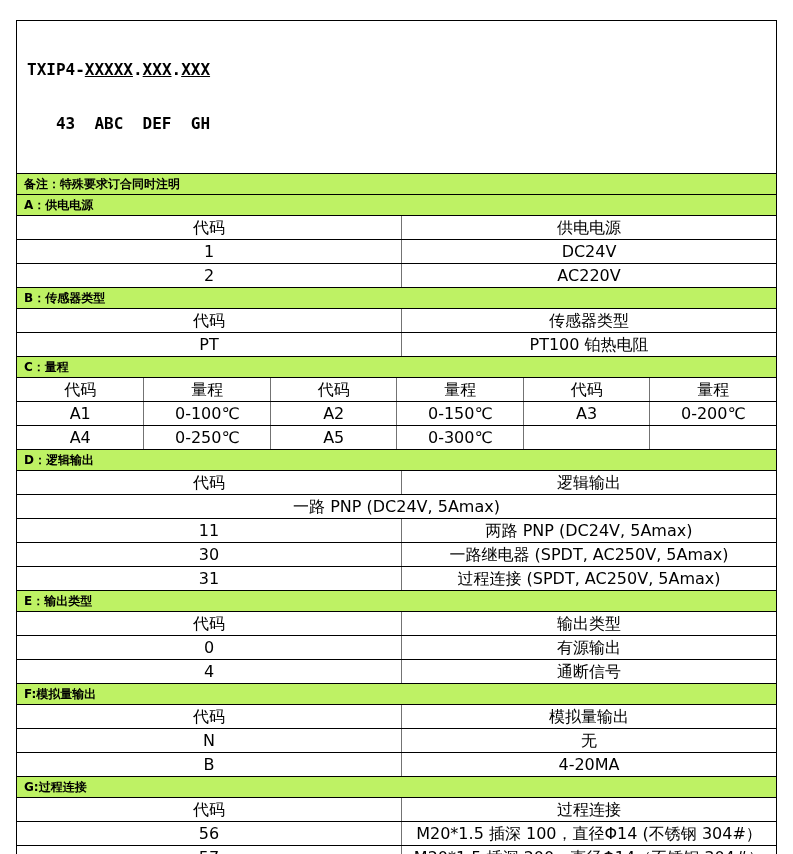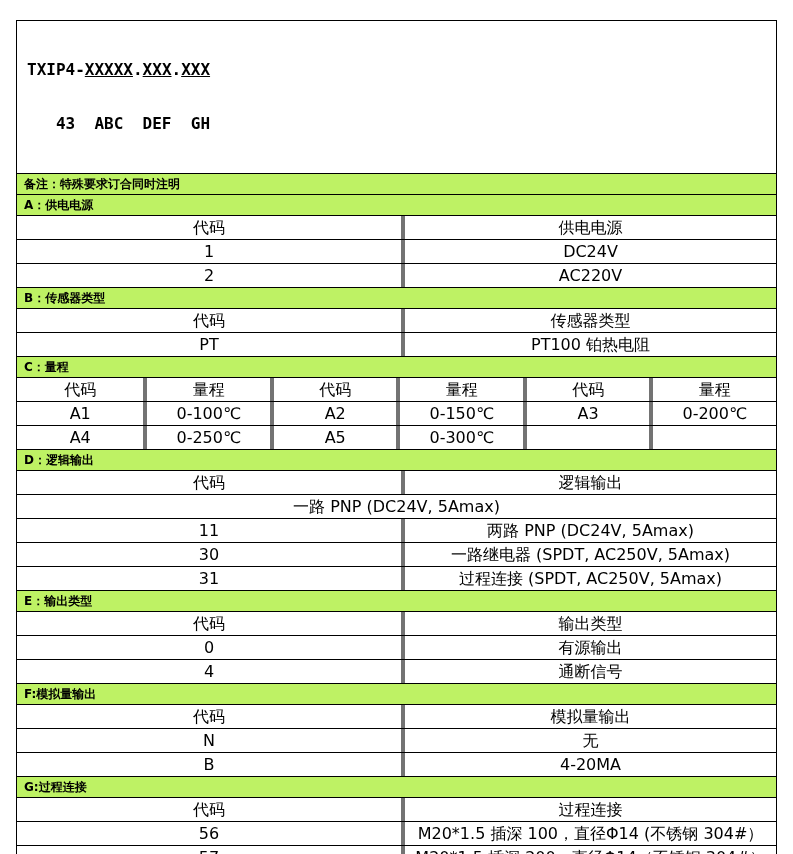--- a/index.html
+++ b/index.html
@@ -41,21 +41,21 @@
   
   .trow { display: flex; height: 23px; }
   .td {
     box-sizing: border-box;
     text-align: center;
     font-size: 16px;
     line-height: 23px;
     overflow: hidden;
     white-space: nowrap;
   }
-  .td + .td { border-left: 4px solid #737373; }
+  .td + .td { border-left: 1px solid #737373; }
   .two .td.c0 { width: 50.6%; }
   .two .td.c1 { flex: 1; }
   .six .td { width: 16.666%; }
   .six .td:last-child { flex: 1; }
 </style>
 </head>
 <body>
 
 <div class="page">
   <div class="tbl">

